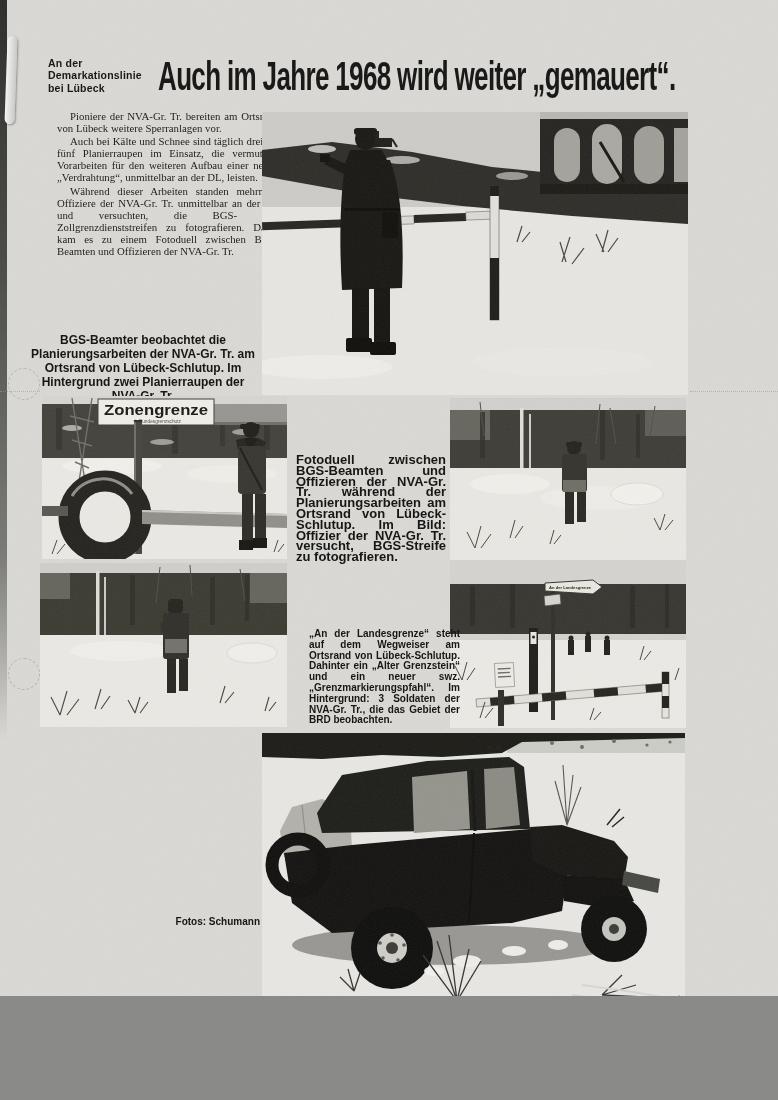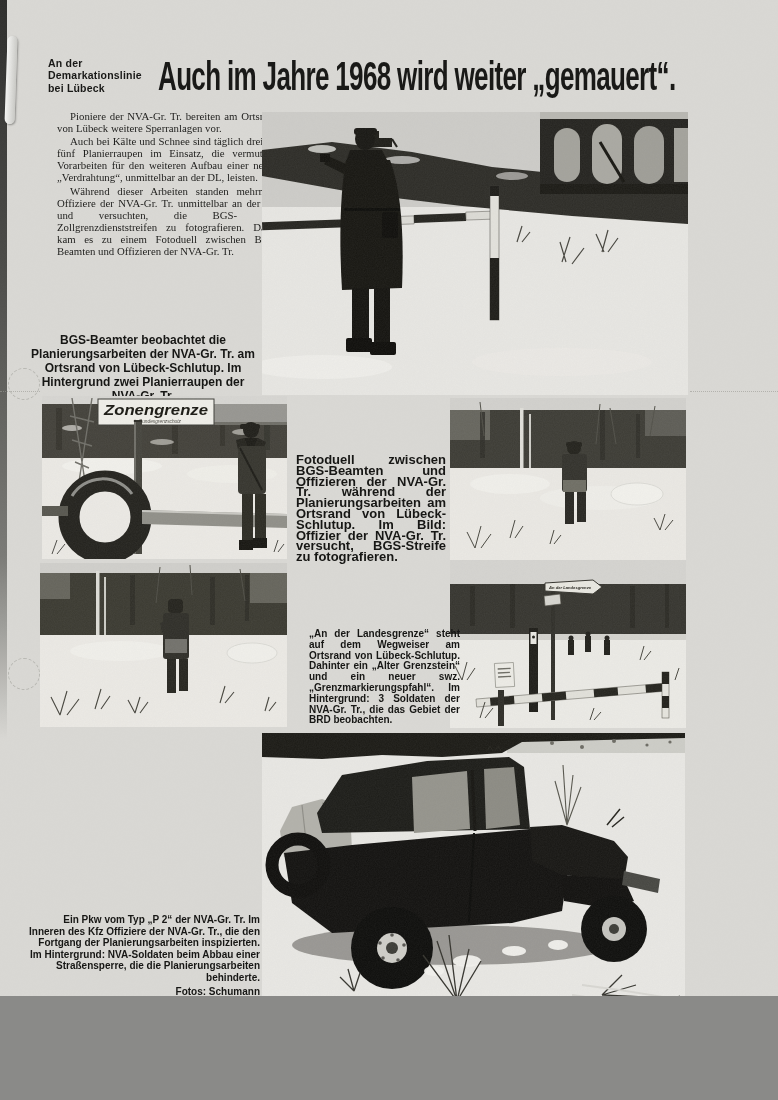--- a/index.html
+++ b/index.html
@@ -31,21 +31,21 @@
   
   .cap{font-weight:bold;color:#141412;}
   .cap1{left:28px;top:333px;width:230px;font-size:12px;line-height:14px;text-align:center;}
   .arrow1{left:260px;top:355px;font-size:11px;color:#141412;}
   .cap2{left:296px;top:455px;width:150px;font-size:13px;line-height:10.8px;text-align:justify;hyphens:auto;}
   .cap3{left:296px;top:570px;width:151px;font-size:9.5px;line-height:10.8px;text-align:justify;hyphens:auto;}
   .cap4{left:309px;top:629px;width:151px;font-size:10px;line-height:10.8px;text-align:justify;hyphens:auto;}
   .cap5{left:26px;top:914px;width:234px;font-size:10px;line-height:11.6px;text-align:right;}
   .credit{margin-top:2px;font-weight:bold;font-size:10px;}
   
-  .photo{background:#737373;font-style:italic;}
+  .photo{background:#737373;}
   .photo svg{display:block;}
   
   .footerbox{left:549px;top:1026px;width:136px;height:21px;border:1.5px solid #2a2a28;
     background:#e3e2de;display:flex;justify-content:center;gap:4px;}
   .footerbox .mag{font-weight:bold;font-size:10px;}
   .footerbox .sep{font-size:10px;}
   .footerbox .lbl{font-size:10px;}
   .footerbox .num{font-weight:bold;font-size:14px;margin-left:18px;}
   .grainpage{left:0;top:0;pointer-events:none;}
 </style>
@@ -394,21 +394,20 @@
         <path d="M195,268 l-20,-60 m20,60 l-34,-46 m34,46 l-8,-66 m8,66 l12,-52 m-12,52 l24,-40"></path>
         <path d="M92,258 l-6,-22 m6,22 l6,-18 m-6,18 l-14,-14"></path>
         <path d="M340,262 l20,-20 m-20,20 l34,-10 m-34,10 l44,2 M390,275 l28,-12"></path>
       </g>
       <path d="M320,252 Q370,258 423,268 M310,262 Q365,270 423,278" stroke="#d8d7d2" stroke-width="2" fill="none"></path>
       <rect width="423" height="281" filter="url(#grain)" opacity=".16"></rect>
     </svg>
   </div>
 
   <div class="abs cap cap5">
-    <div>Ein Pkw vom Typ „P 2“ der NVA-Gr. Tr. Im Inneren des Kfz Offiziere der NVA-Gr. Tr., die den Fortgang der Planierungsarbeiten inspizierten. Im Hintergrund: NVA-Soldaten beim Abbau einer Straßensperre, die die Planierungsarbeiten behinderte.</div>
     <div class="credit">Fotos: Schumann</div>
   </div>
 
   <div class="abs footerbox">
     <span class="mag">Der Grenzjäger</span>
     <span class="sep">·</span>
     <span class="lbl">Bild</span>
     <span class="num">13</span>
   </div>
 

